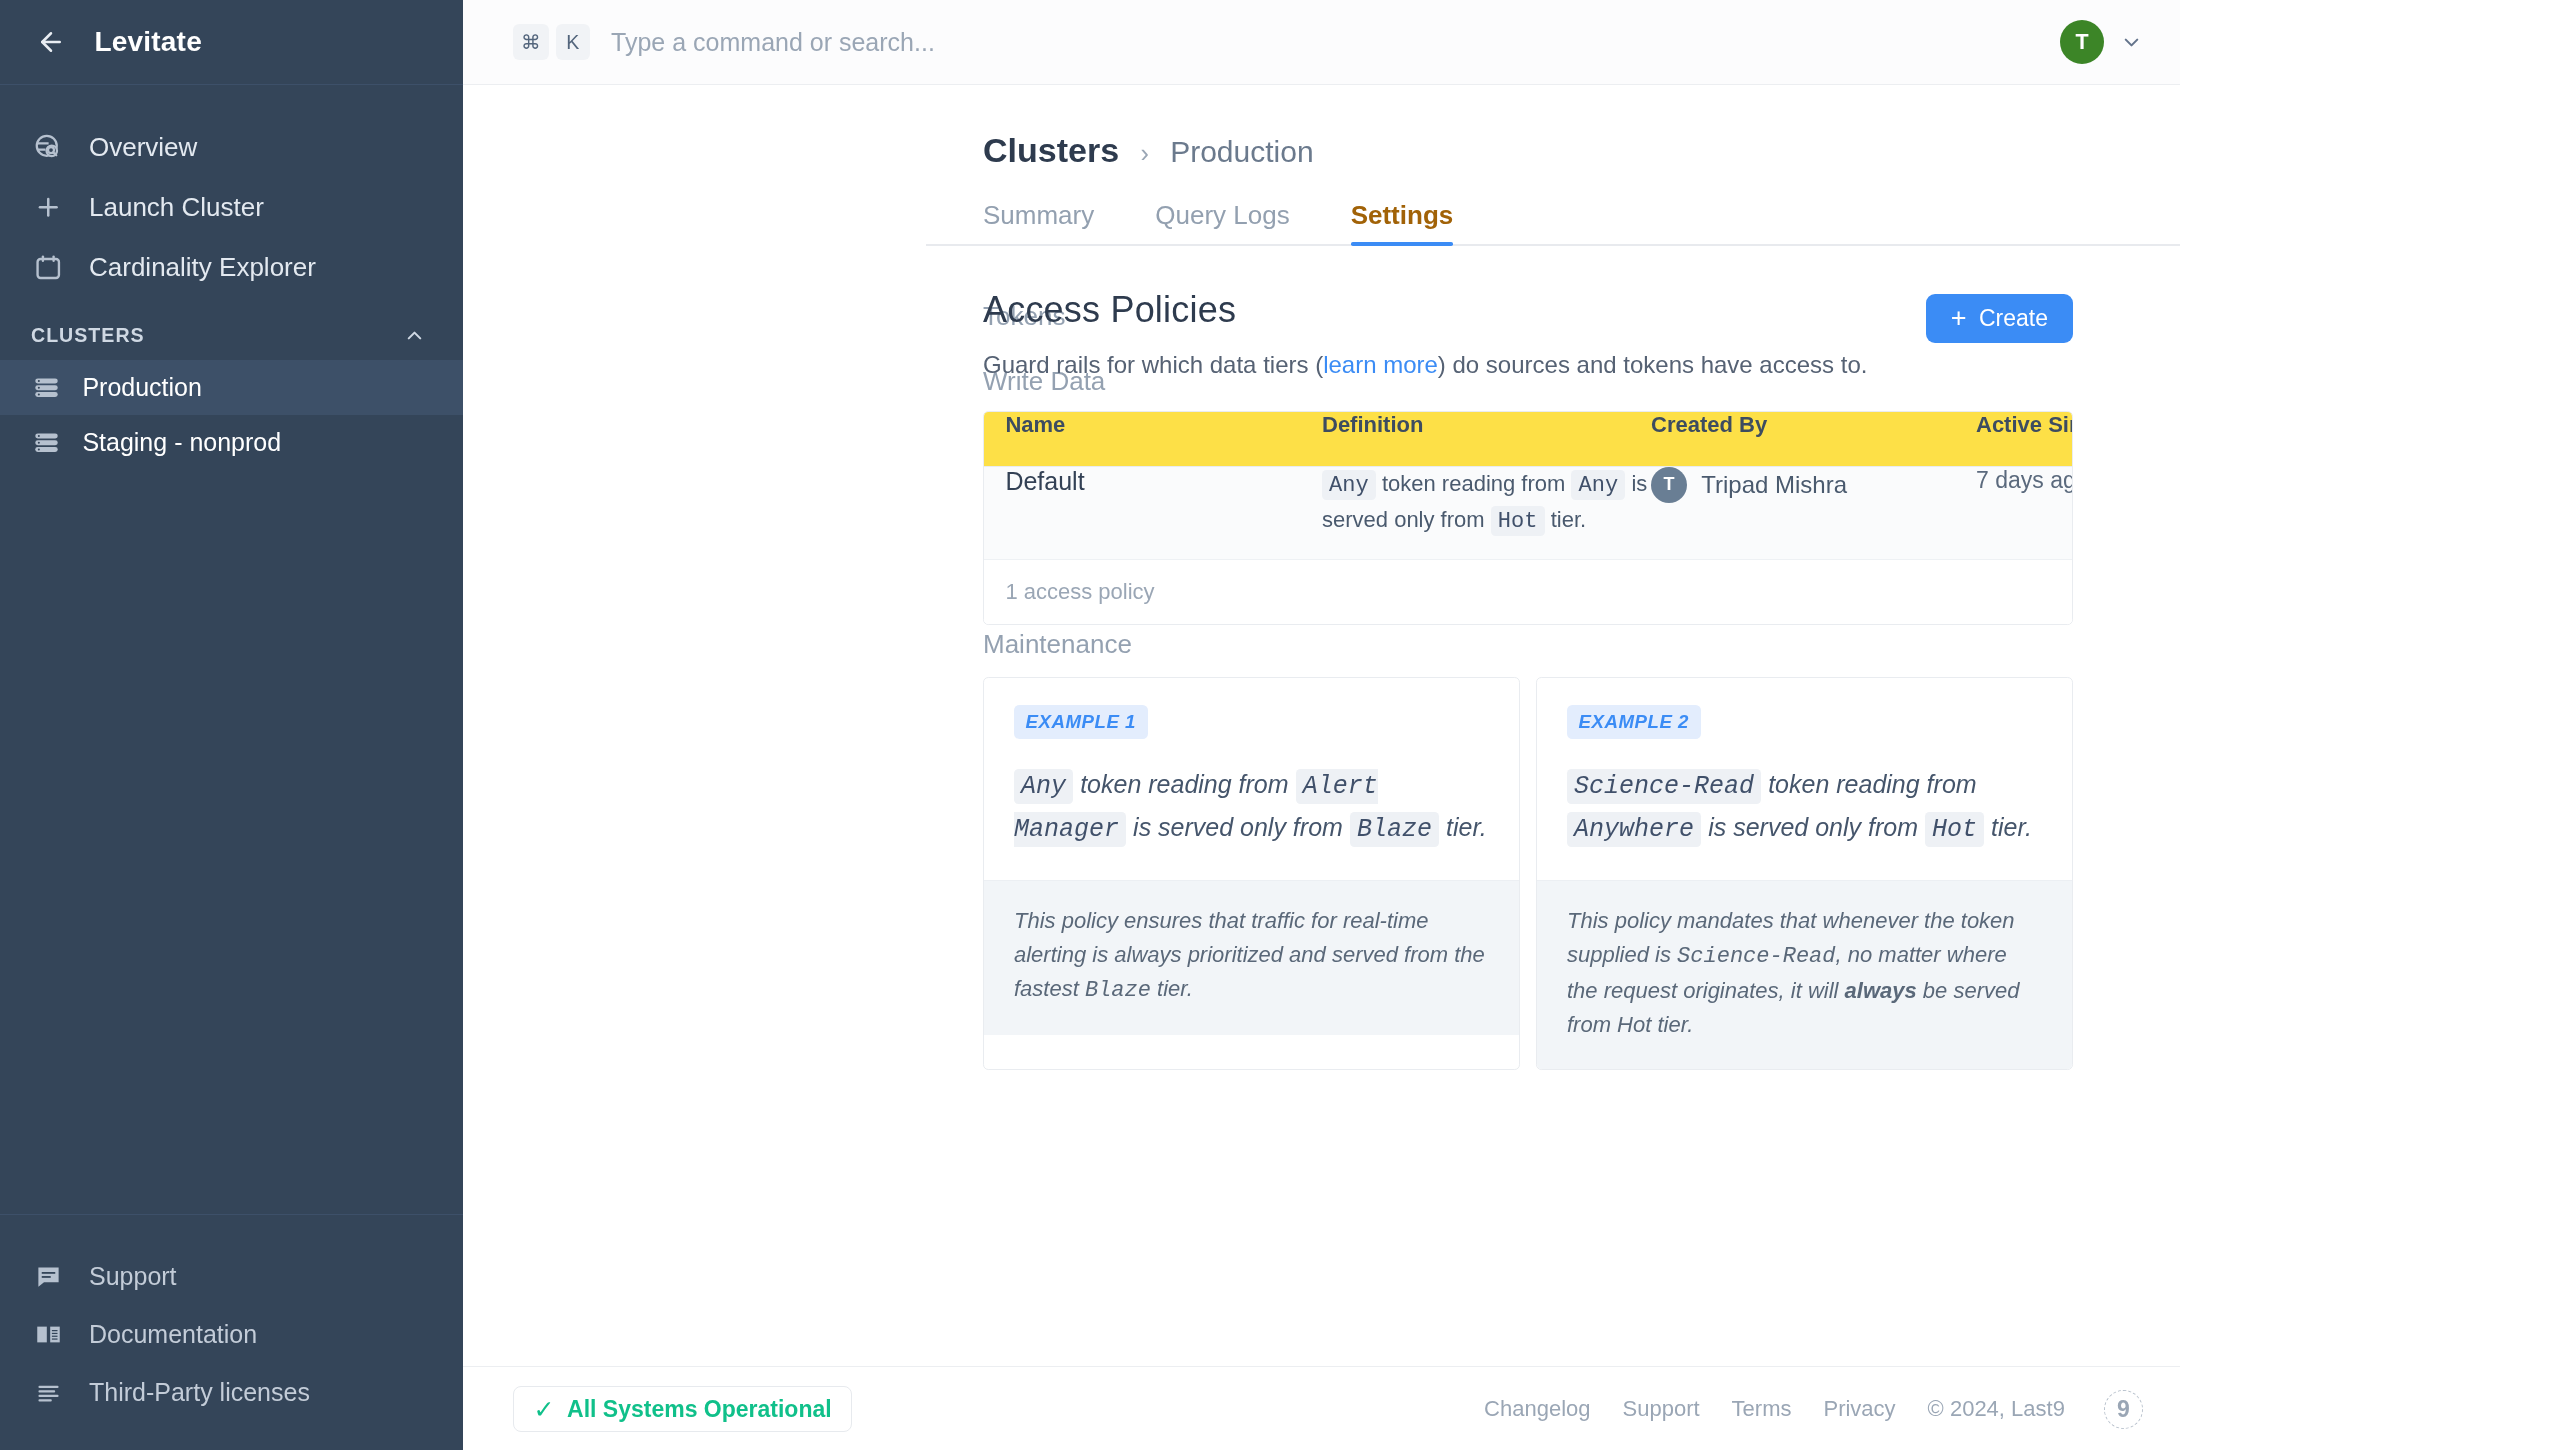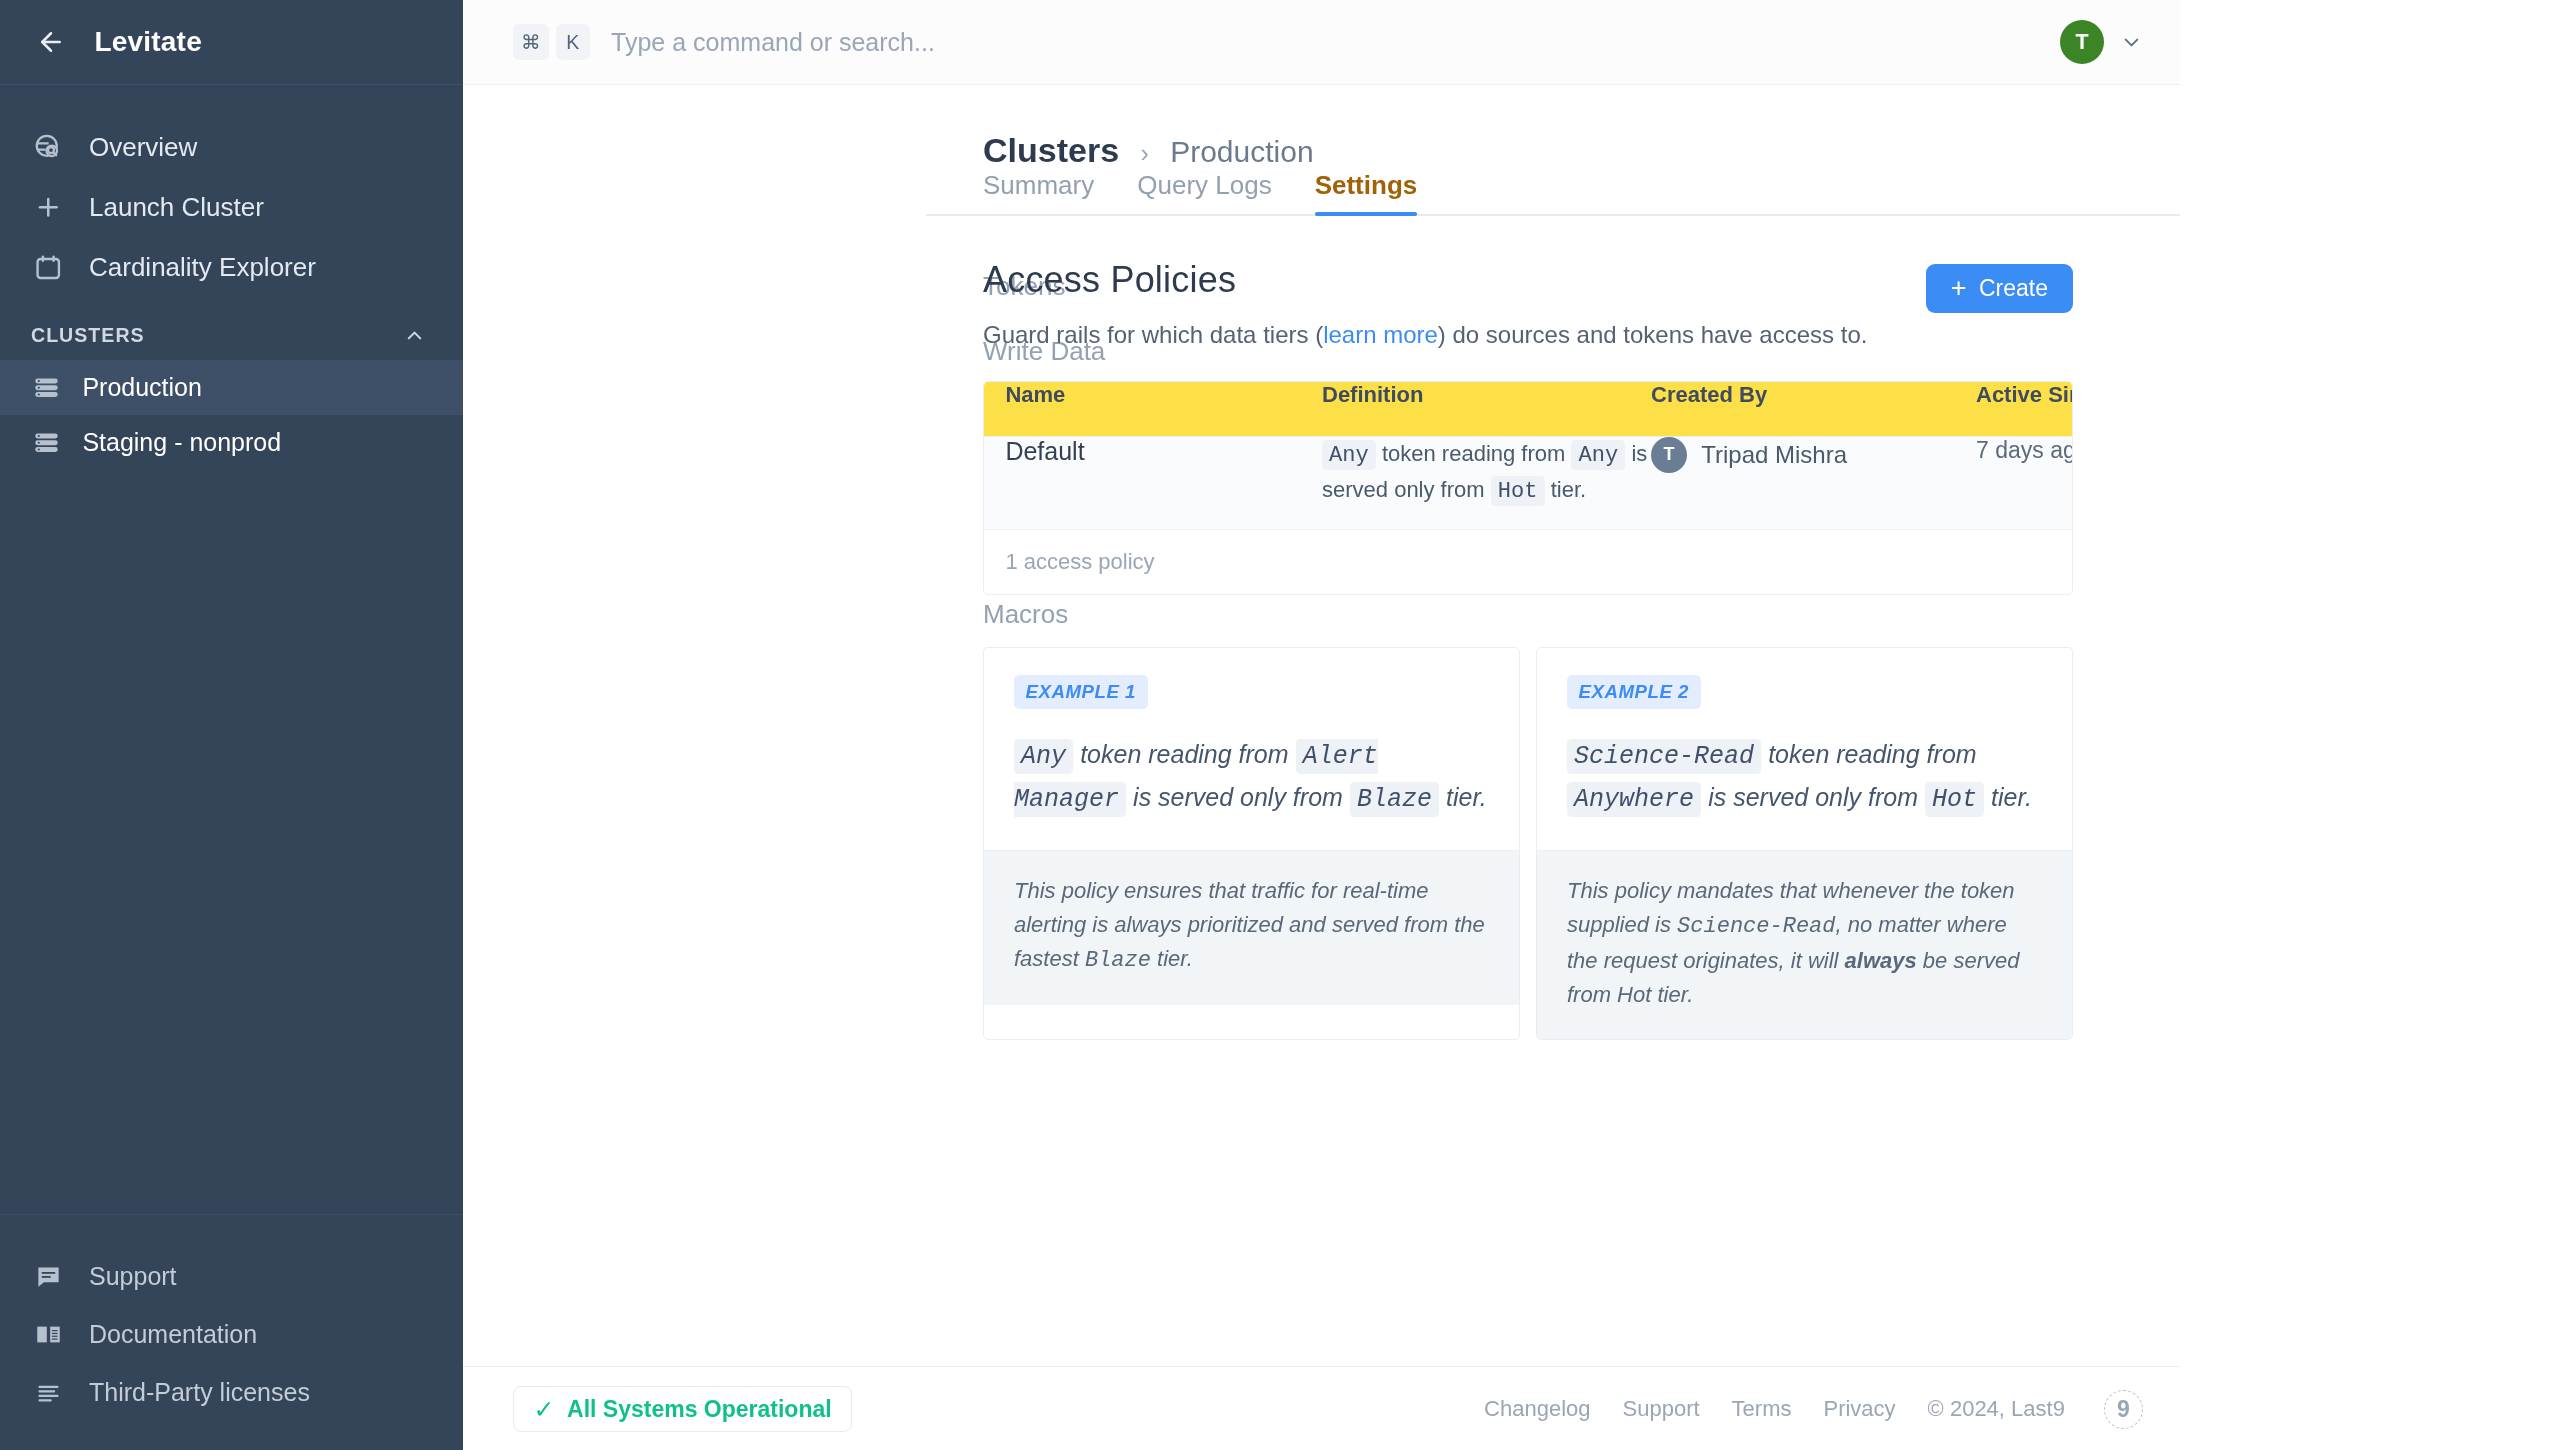--- a/index.html
+++ b/index.html
@@ -84,21 +84,21 @@
   }
   .caret { margin-left:16px; color:#64748b; width:23px; height:23px; display:flex; align-items:center; justify-content:center; cursor:pointer;}
 
   .content { flex:1 1 auto; overflow:hidden; position:relative; }
 
   .crumbs { display:flex; align-items:baseline; gap:21.4px; padding: 46px 0 0 520px; }
   .crumb-root { font-size:34px; font-weight:700; color:#2e3b4e; cursor:pointer; }
   .crumb-sep { color:#9aa6b5; font-size:25px; }
   .crumb-cur { font-size:30px; color:#6b7a8d; }
 
-  .tabs { display:flex; gap:43px; padding-left:520px; position:relative; }
+  .tabs { display:flex; gap:61px; padding-left:520px; margin-top:30px; position:relative; }
   .tabs::after {
     content:""; position:absolute; left:463px; right:0; bottom:0;
     height:1.8px; background:#e8eaee;
   }
   .tab {
     font-size:26px; color:#93a0b0; padding-bottom:15px; cursor:pointer;
     position:relative;
   }
   .tab.active { color:#a16207; font-weight:600; }
   .tab.active::after {
@@ -354,21 +354,20 @@
 
       <div class="body-area">
 
         <nav class="settings-nav">
           <div class="settings-nav-inner">
             <div class="snav-item">Tokens</div>
             <div class="snav-item">Write Data</div>
             <div class="snav-item">Read Data</div>
             <div class="snav-item active">Access Policies</div>
             <div class="snav-item">Streaming Aggregation</div>
-            <div class="snav-item">Macros</div>
             <div class="snav-item">Maintenance</div>
           </div>
         </nav>
 
         <div class="panel">
 
           <div class="panel-head">
             <div>
               <div class="panel-title">Access Policies</div>
               <div class="panel-sub"><span>Guard rails for which data tiers (</span><a>learn more</a><span>) do sources and tokens have access to.</span></div>

